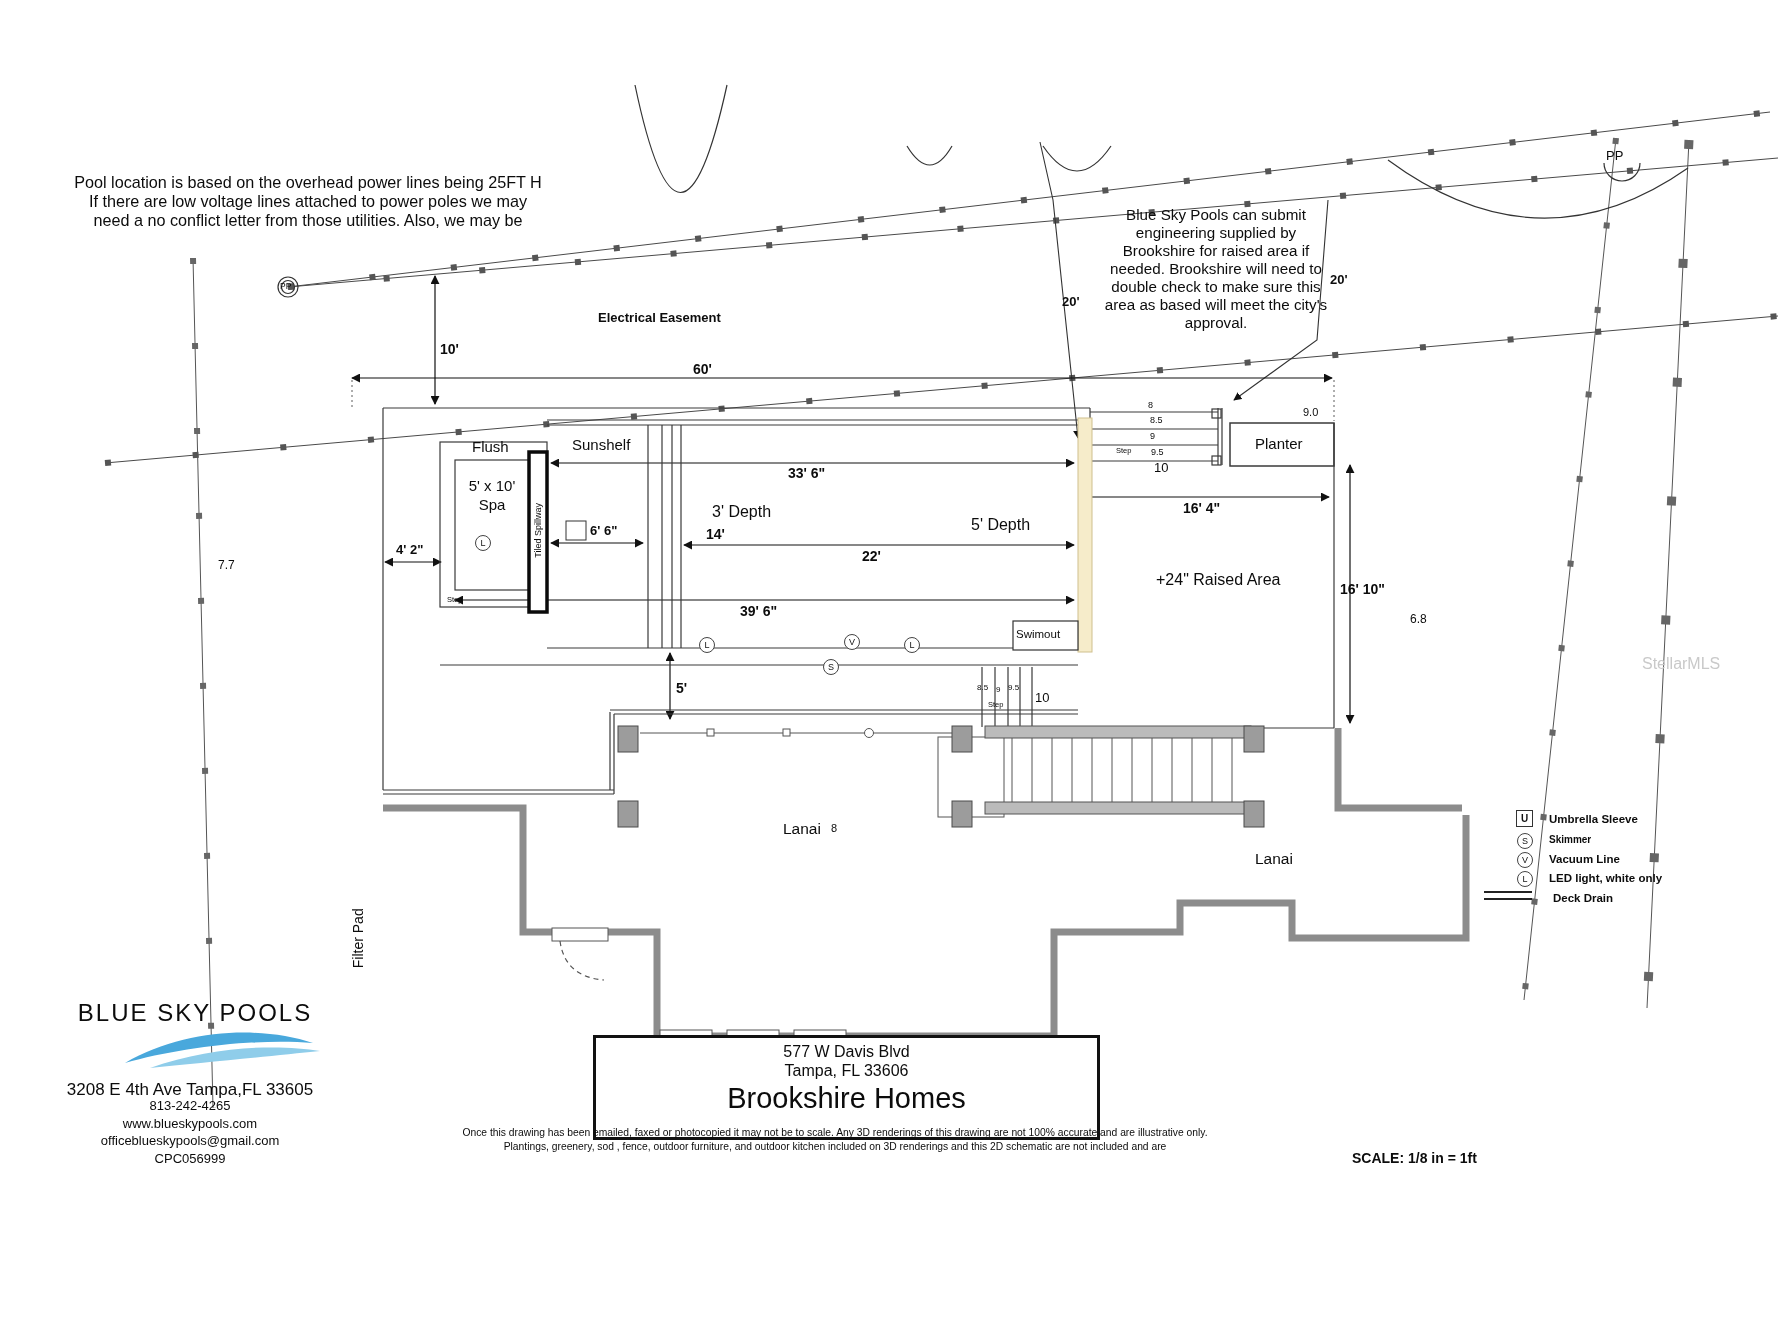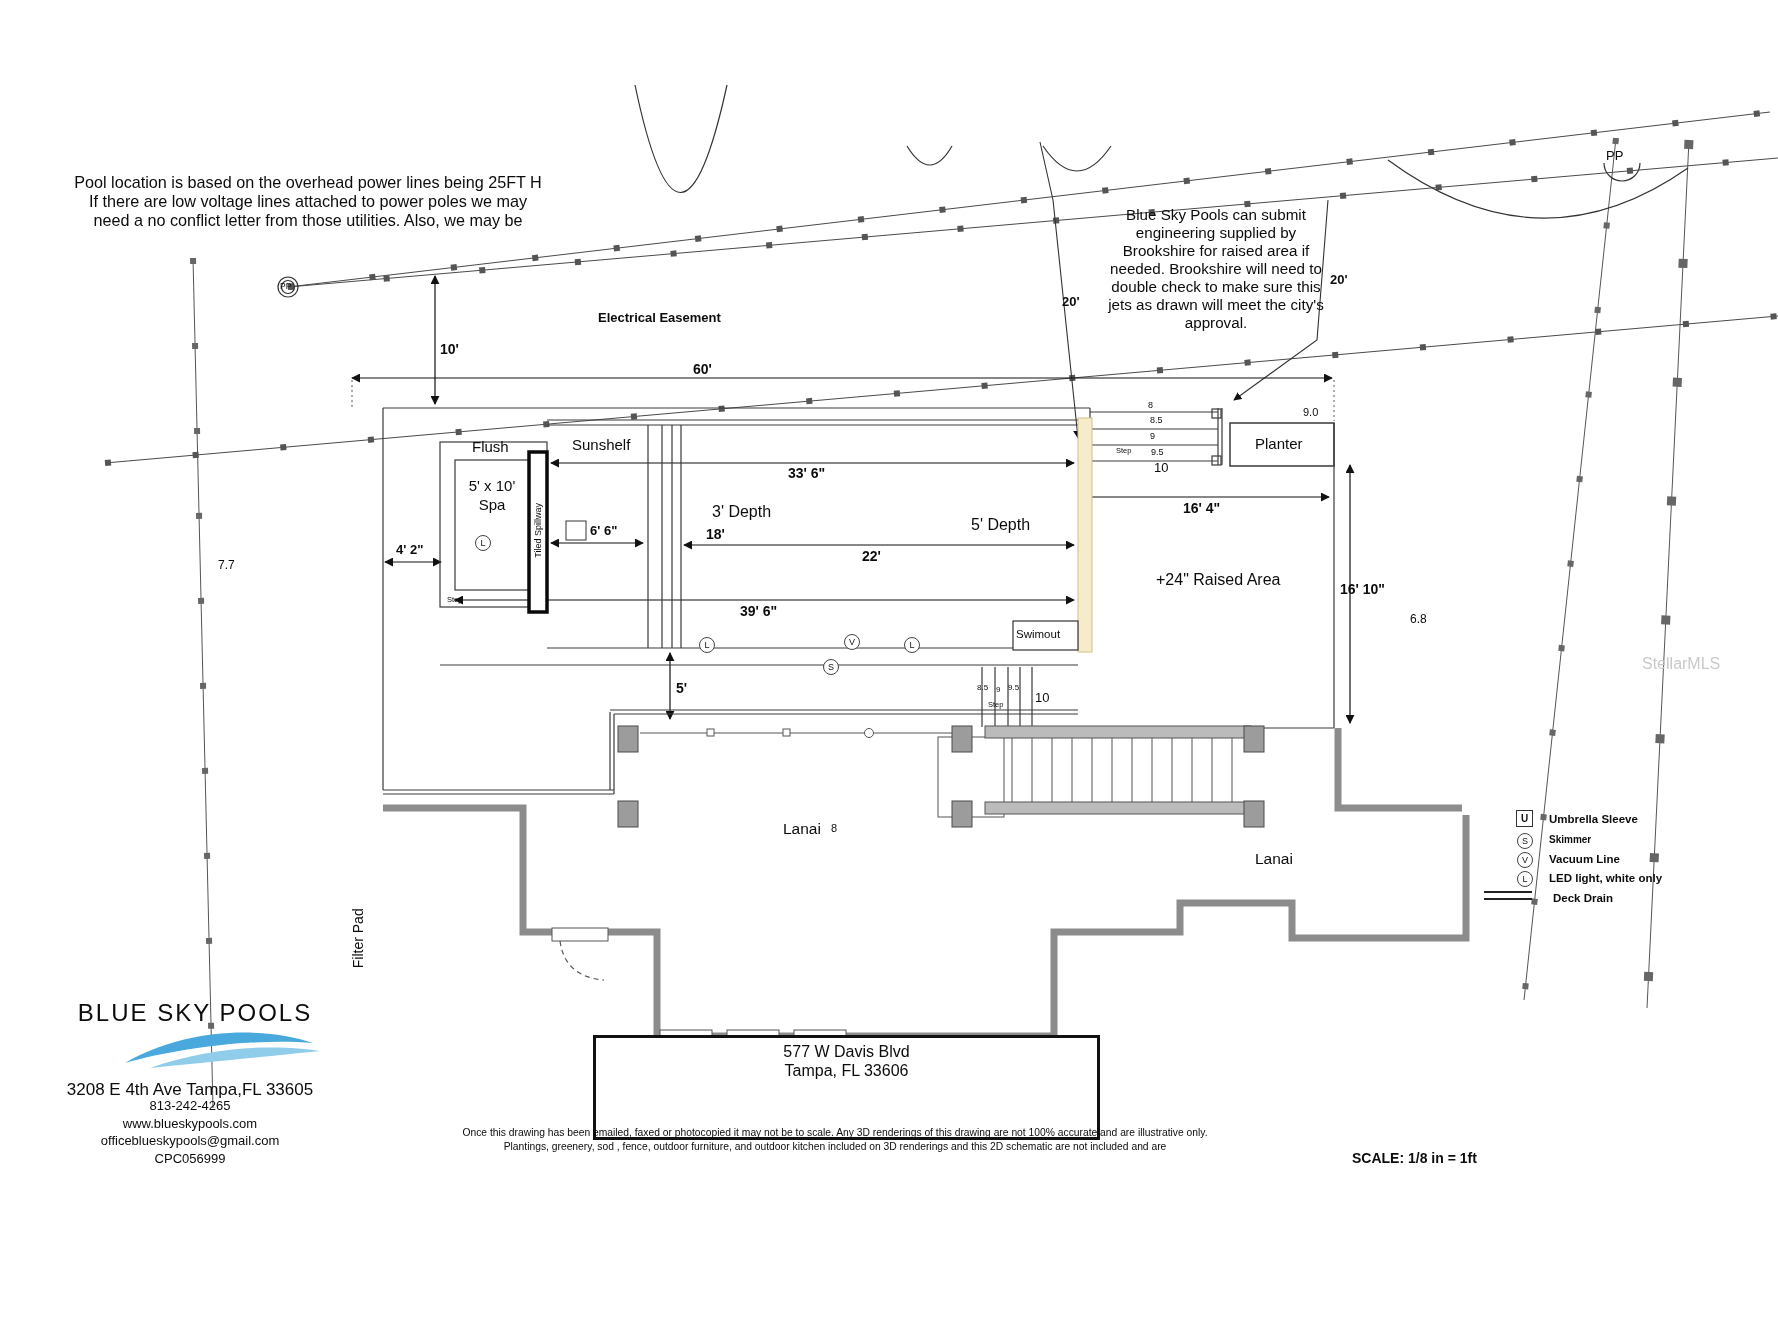--- a/index.html
+++ b/index.html
@@ -152,21 +152,21 @@
     <div>If there are low voltage lines attached to power poles we may</div>
     <div>need a no conflict letter from those utilities.  Also, we may be</div>
   </div>
 
   <div class="lbl ctr" style="left:1066px;top:206px;width:300px;font-size:15.2px">
     <div>Blue Sky Pools can submit</div>
     <div>engineering supplied by</div>
     <div>Brookshire for raised area if</div>
     <div>needed.  Brookshire will need to</div>
     <div>double check to  make sure this</div>
-    <div>jets as drawn will meet the city's</div>
+    <div>area as based will meet the city's</div>
     <div>approval.</div>
   </div>
 
   <div class="lbl b" style="left:598px;top:310px;font-size:13px">Electrical Easement</div>
   <div class="lbl" style="left:280px;top:281px;font-size:8.5px">PP</div>
   <div class="lbl" style="left:1606px;top:148px;font-size:13px">PP</div>
   <div class="lbl b" style="left:440px;top:341px;font-size:14px">10'</div>
   <div class="lbl b" style="left:693px;top:361px;font-size:14px">60'</div>
   <div class="lbl b" style="left:1062px;top:294px;font-size:13px">20'</div>
   <div class="lbl b" style="left:1330px;top:272px;font-size:13px">20'</div>
@@ -179,21 +179,21 @@
   <div class="lbl" style="left:472px;top:438px;font-size:15px">Flush</div>
   <div class="lbl" style="left:572px;top:436px;font-size:15px">Sunshelf</div>
   <div class="lbl ctr" style="left:455px;top:477px;width:74px;font-size:15px">5' x 10'</div>
   <div class="lbl ctr" style="left:455px;top:496px;width:74px;font-size:15px">Spa</div>
   <div class="lbl rot" style="left:483px;top:525px;width:110px;font-size:9px;text-align:center">Tiled Spillway</div>
   <div class="lbl" style="left:447px;top:596px;font-size:7.5px">Step</div>
   <div class="lbl b" style="left:396px;top:542px;font-size:13px">4' 2"</div>
   <div class="lbl b" style="left:590px;top:523px;font-size:13px">6' 6"</div>
   <div class="lbl b" style="left:788px;top:465px;font-size:14px">33' 6"</div>
   <div class="lbl" style="left:712px;top:503px;font-size:16px">3' Depth</div>
-  <div class="lbl b" style="left:706px;top:526px;font-size:14px">18'</div>
+  <div class="lbl b" style="left:706px;top:526px;font-size:14px">14'</div>
   <div class="lbl b" style="left:862px;top:548px;font-size:14px">22'</div>
   <div class="lbl" style="left:971px;top:516px;font-size:16px">5' Depth</div>
   <div class="lbl b" style="left:740px;top:603px;font-size:14px">39' 6"</div>
   <div class="lbl b" style="left:676px;top:680px;font-size:14px">5'</div>
   <div class="lbl" style="left:1016px;top:628px;font-size:11.5px">Swimout</div>
   <div class="lbl b" style="left:1183px;top:500px;font-size:14px">16' 4"</div>
   <div class="lbl b" style="left:1340px;top:581px;font-size:14px">16' 10"</div>
   <div class="lbl" style="left:1156px;top:571px;font-size:16px">+24" Raised Area</div>
   <div class="lbl" style="left:1255px;top:435px;font-size:15px">Planter</div>
 
@@ -236,20 +236,21 @@
   <div class="lbl ctr" style="left:55px;top:999px;width:280px;font-size:24px;letter-spacing:2px;font-family:Liberation Sans, sans-serif">BLUE SKY POOLS</div>
   <div class="lbl ctr" style="left:60px;top:1080px;width:260px;font-size:17px">3208 E 4th Ave Tampa,FL  33605</div>
   <div class="lbl ctr" style="left:60px;top:1098px;width:260px;font-size:13px">813-242-4265</div>
   <div class="lbl ctr" style="left:60px;top:1116px;width:260px;font-size:13px">www.blueskypools.com</div>
   <div class="lbl ctr" style="left:60px;top:1133px;width:260px;font-size:13px">officeblueskypools@gmail.com</div>
   <div class="lbl ctr" style="left:60px;top:1151px;width:260px;font-size:13px">CPC056999</div>
 
   <div class="titlebox"></div>
   <div class="lbl ctr" style="left:593px;top:1043px;width:507px;font-size:16px">577 W Davis Blvd</div>
   <div class="lbl ctr" style="left:593px;top:1062px;width:507px;font-size:16px">Tampa, FL  33606</div>
+  <div class="lbl ctr" style="left:593px;top:1081px;width:507px;font-size:29px">Brookshire Homes</div>
 
   <div class="lbl ctr" style="left:455px;top:1126px;width:760px;font-size:10.3px;white-space:normal;line-height:14px">
     <div>Once this drawing has been emailed, faxed or photocopied it may not be to scale.  Any 3D renderings of this drawing are not 100% accurate and are illustrative only.</div>
     <div>Plantings,  greenery,  sod ,  fence,  outdoor  furniture,  and  outdoor  kitchen  included  on  3D  renderings and  this   2D  schematic  are  not   included  and  are</div>
   </div>
   <div class="lbl b" style="left:1352px;top:1150px;font-size:14px">SCALE: 1/8 in = 1ft</div>
 
 </div>
 
 </body></html>

